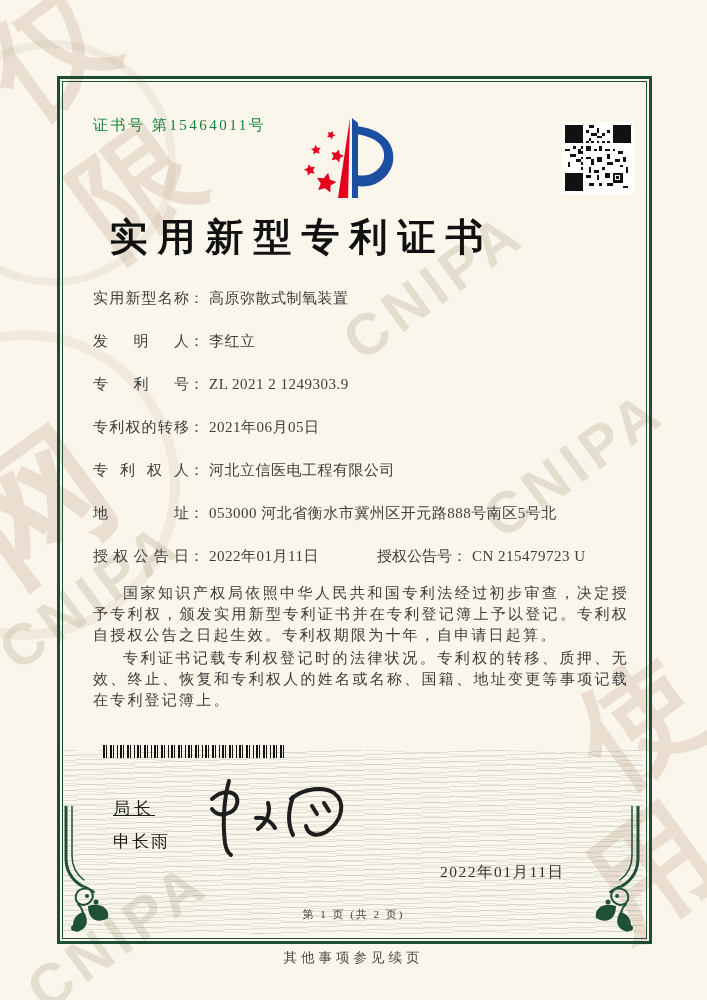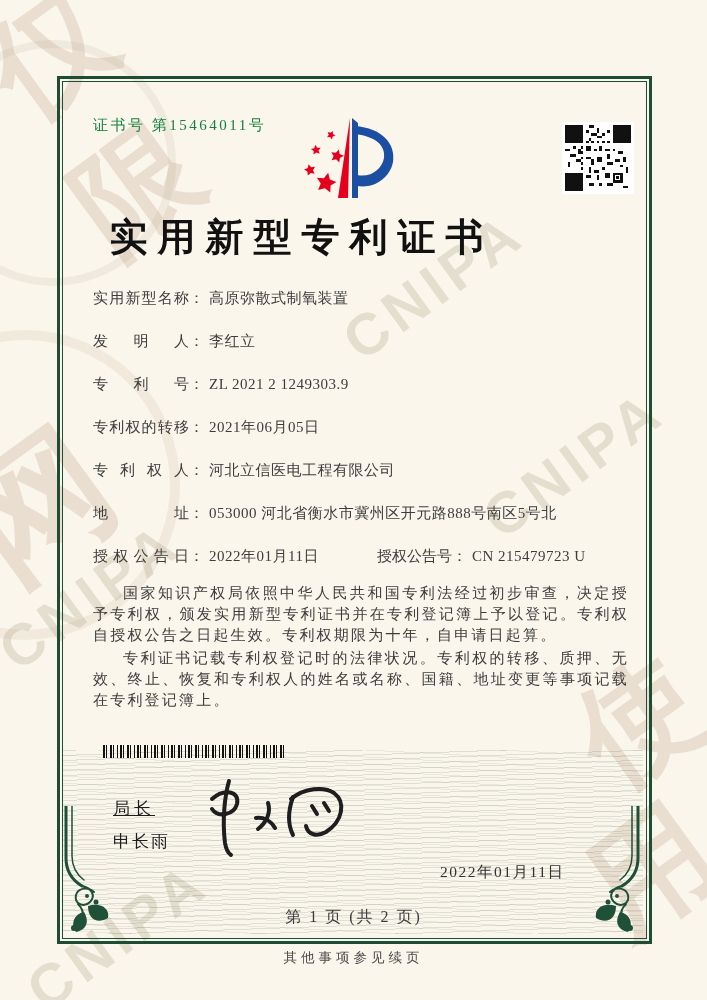--- a/index.html
+++ b/index.html
@@ -51,21 +51,21 @@
       #121212 7px 9px, transparent 9px 10px,
       #121212 10px 11px, transparent 11px 14px,
       #121212 14px 15px, transparent 15px 17px);}
 
   .sig-title{left:113px;top:797px;font-size:17px;letter-spacing:4px;color:#1d1d1d;
              font-family:"Liberation Sans","DejaVu Sans",sans-serif;text-decoration:underline;}
   .sig-name{left:113px;top:830px;font-size:17px;letter-spacing:2px;color:#1d1d1d;
             font-family:"Liberation Sans","DejaVu Sans",sans-serif;}
   .signature{left:196px;top:773px;width:165px;height:88px;}
   .issue-date{left:440px;top:862px;font-size:15.5px;letter-spacing:1.5px;color:#333;}
-  .page-num{left:0;width:707px;top:907px;text-align:center;font-size:16px;letter-spacing:2px;color:#3d3d3d;}
+  .page-num{left:0;width:707px;top:907px;text-align:center;font-size:11px;letter-spacing:2px;color:#3d3d3d;}
   .cont-note{left:0;width:707px;top:949px;text-align:center;font-size:13.5px;letter-spacing:4px;color:#4a4a4a;}
 
   .orn{width:58px;height:128px;z-index:3;}
   .orn-r{left:586px;top:806px;}
   .orn-l{left:60px;top:806px;transform:scaleX(-1);}
 </style>
 </head>
 <body>
 
 <div class="abs" style="inset:0;">

